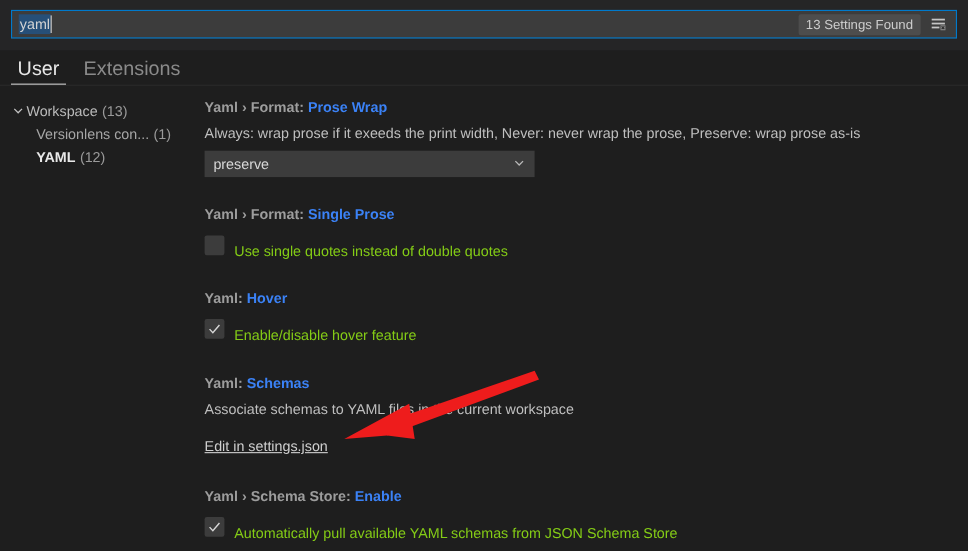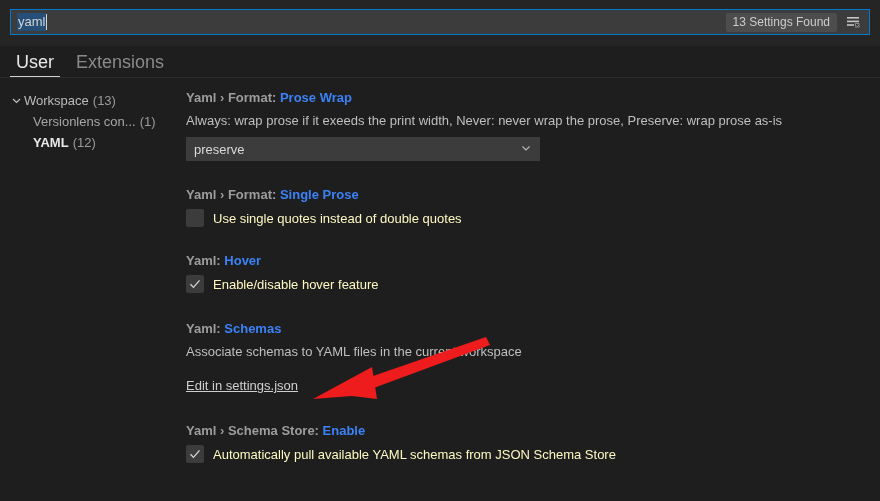--- a/index.html
+++ b/index.html
@@ -186,21 +186,21 @@
   }
 
   .setting-desc {
     font-size: 13px;
     color: #bfbfbf;
     line-height: 17px;
     margin-bottom: 8px;
   }
 
   .dropdown {
-    width: 354px;
+    width: 300px;
     height: 24px;
     background: #3c3c3c;
     color: #d8d8d8;
     font-size: 13px;
     display: flex;
     align-items: center;
     padding: 6px 8px;
     justify-content: space-between;
   }
 
@@ -216,22 +216,23 @@
     background: #3c3c3c;
     border-radius: 2px;
     display: flex;
     align-items: center;
     justify-content: center;
     flex-shrink: 0;
   }
 
   .checkbox-label {
     font-size: 13px;
-    color: #fef9c3;
+    color: #84cc16;
     line-height: 17px;
+    margin-top: 11px;
   }
 
   .settings-link {
     font-size: 13px;
     color: #cfcfcf;
     text-decoration: underline;
     display: inline-block;
     margin-top: 2px;
   }
 

